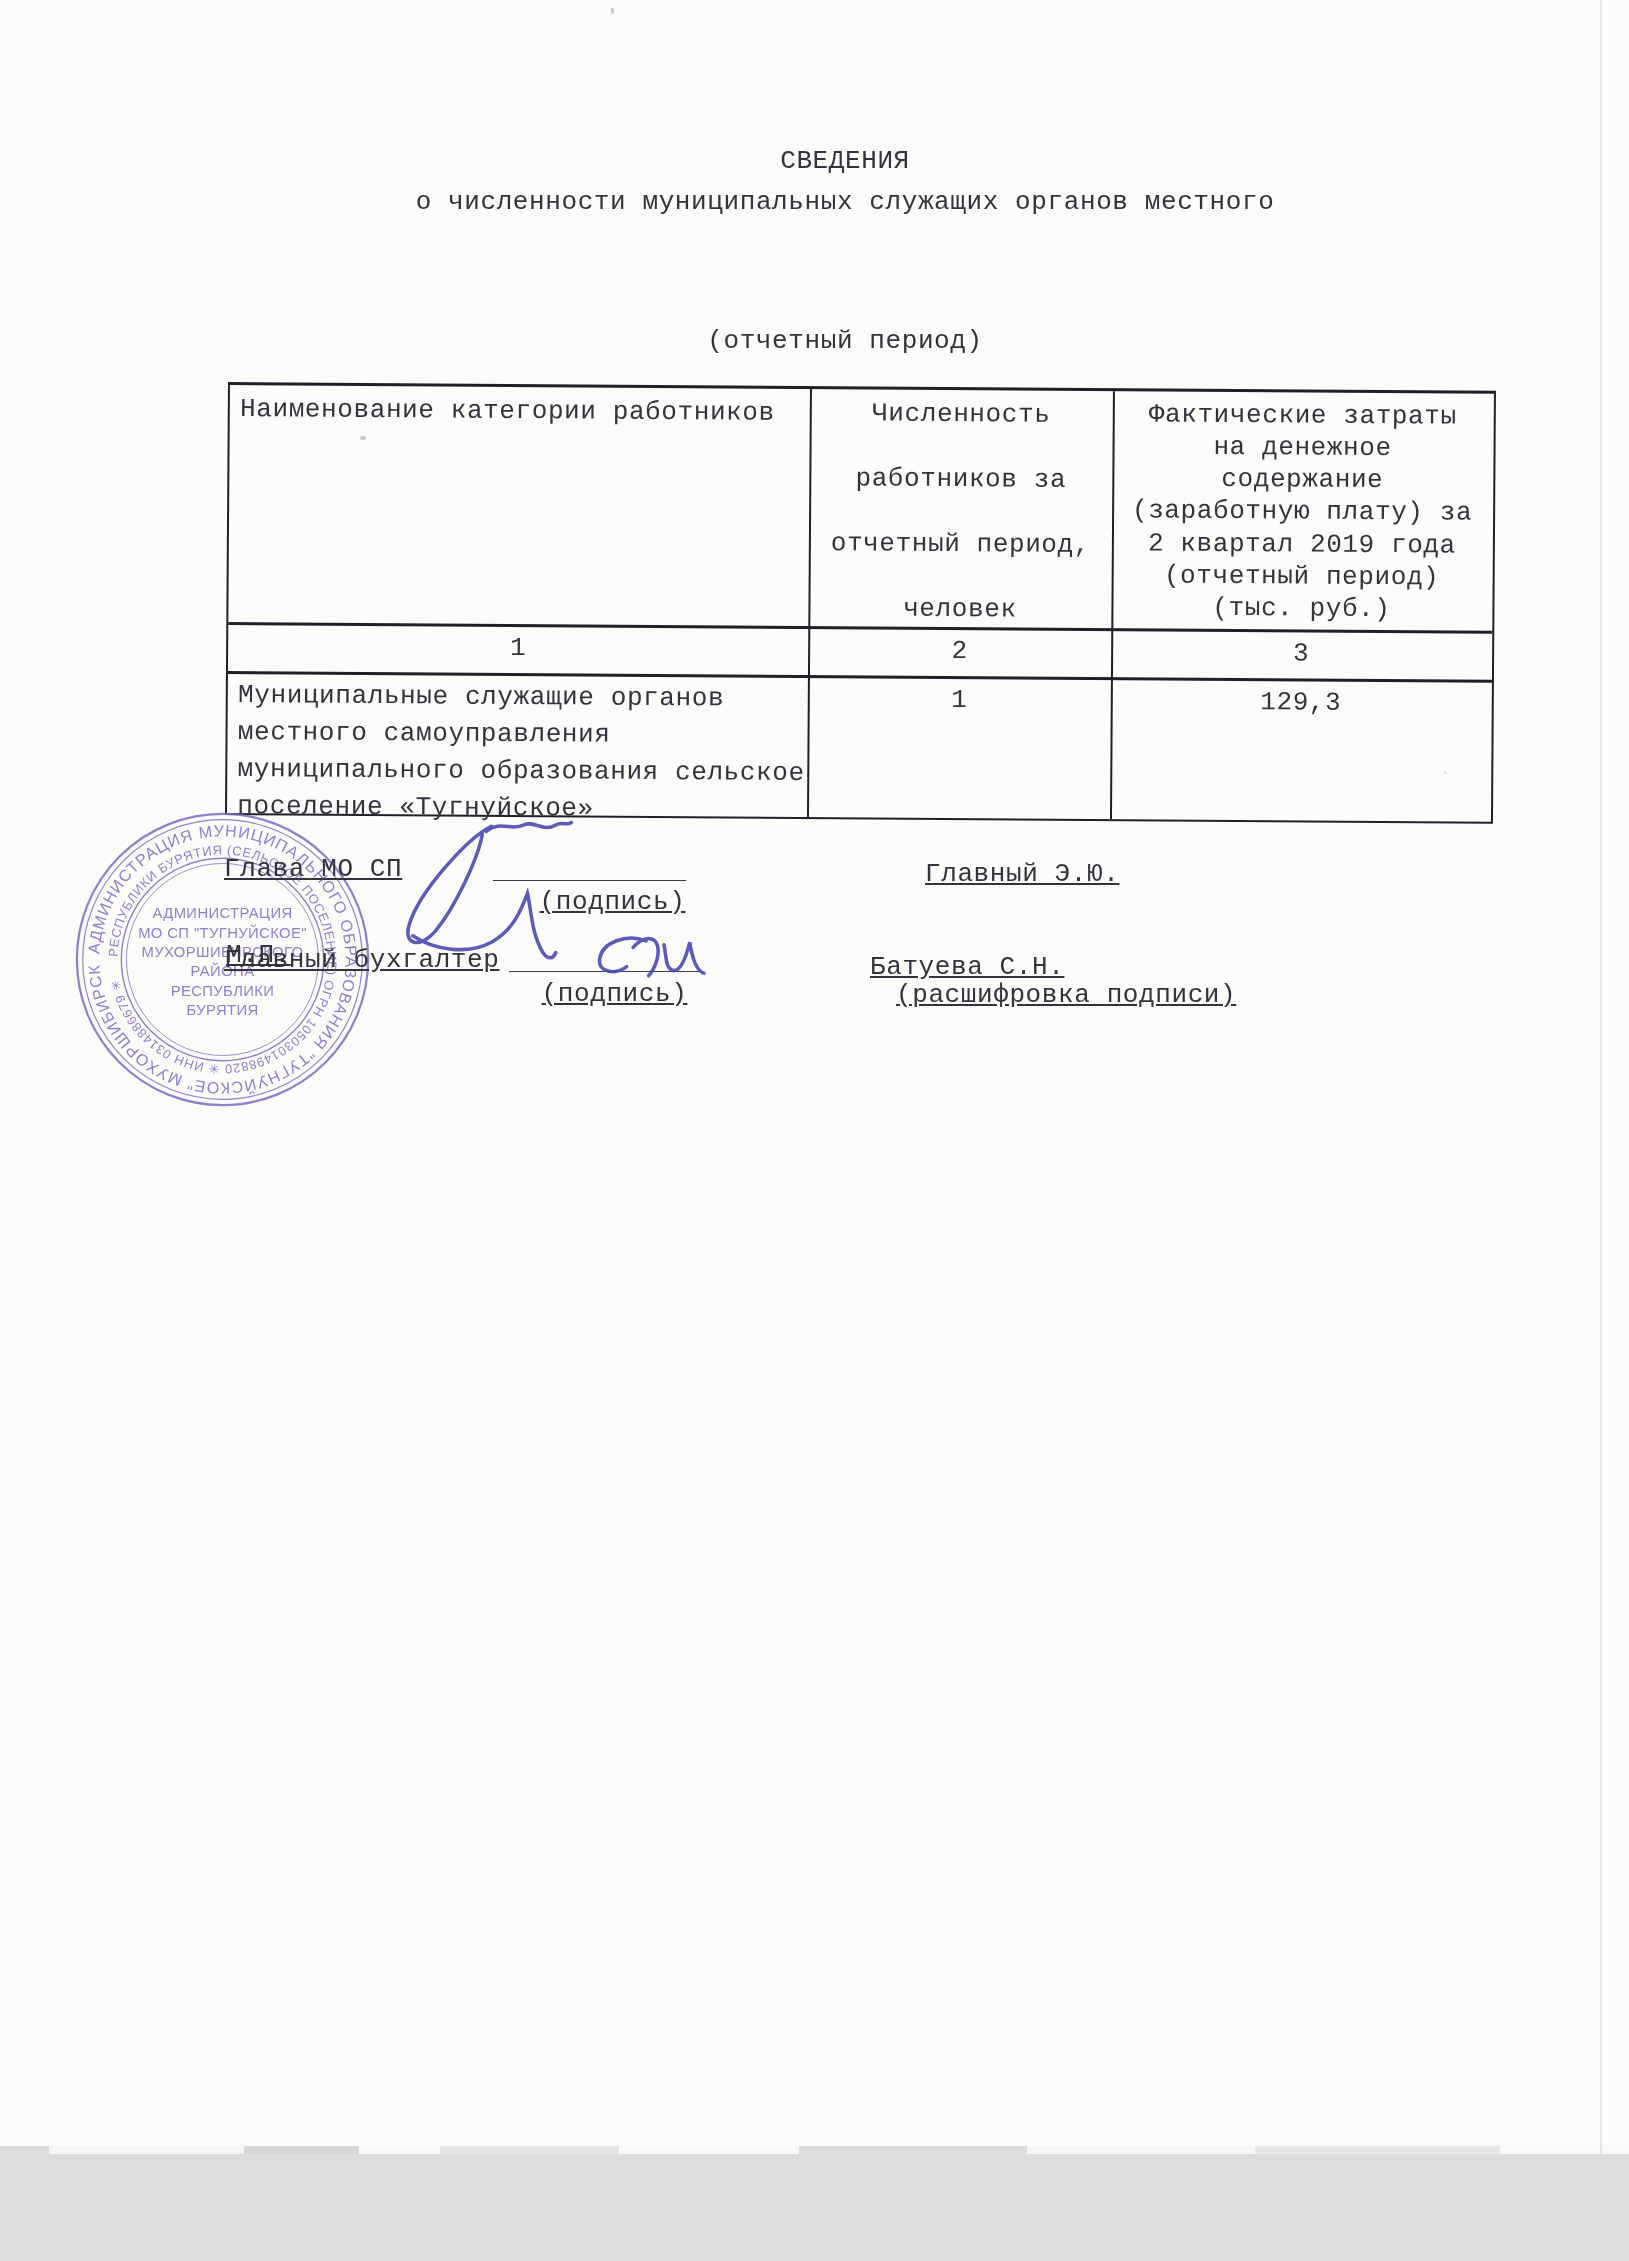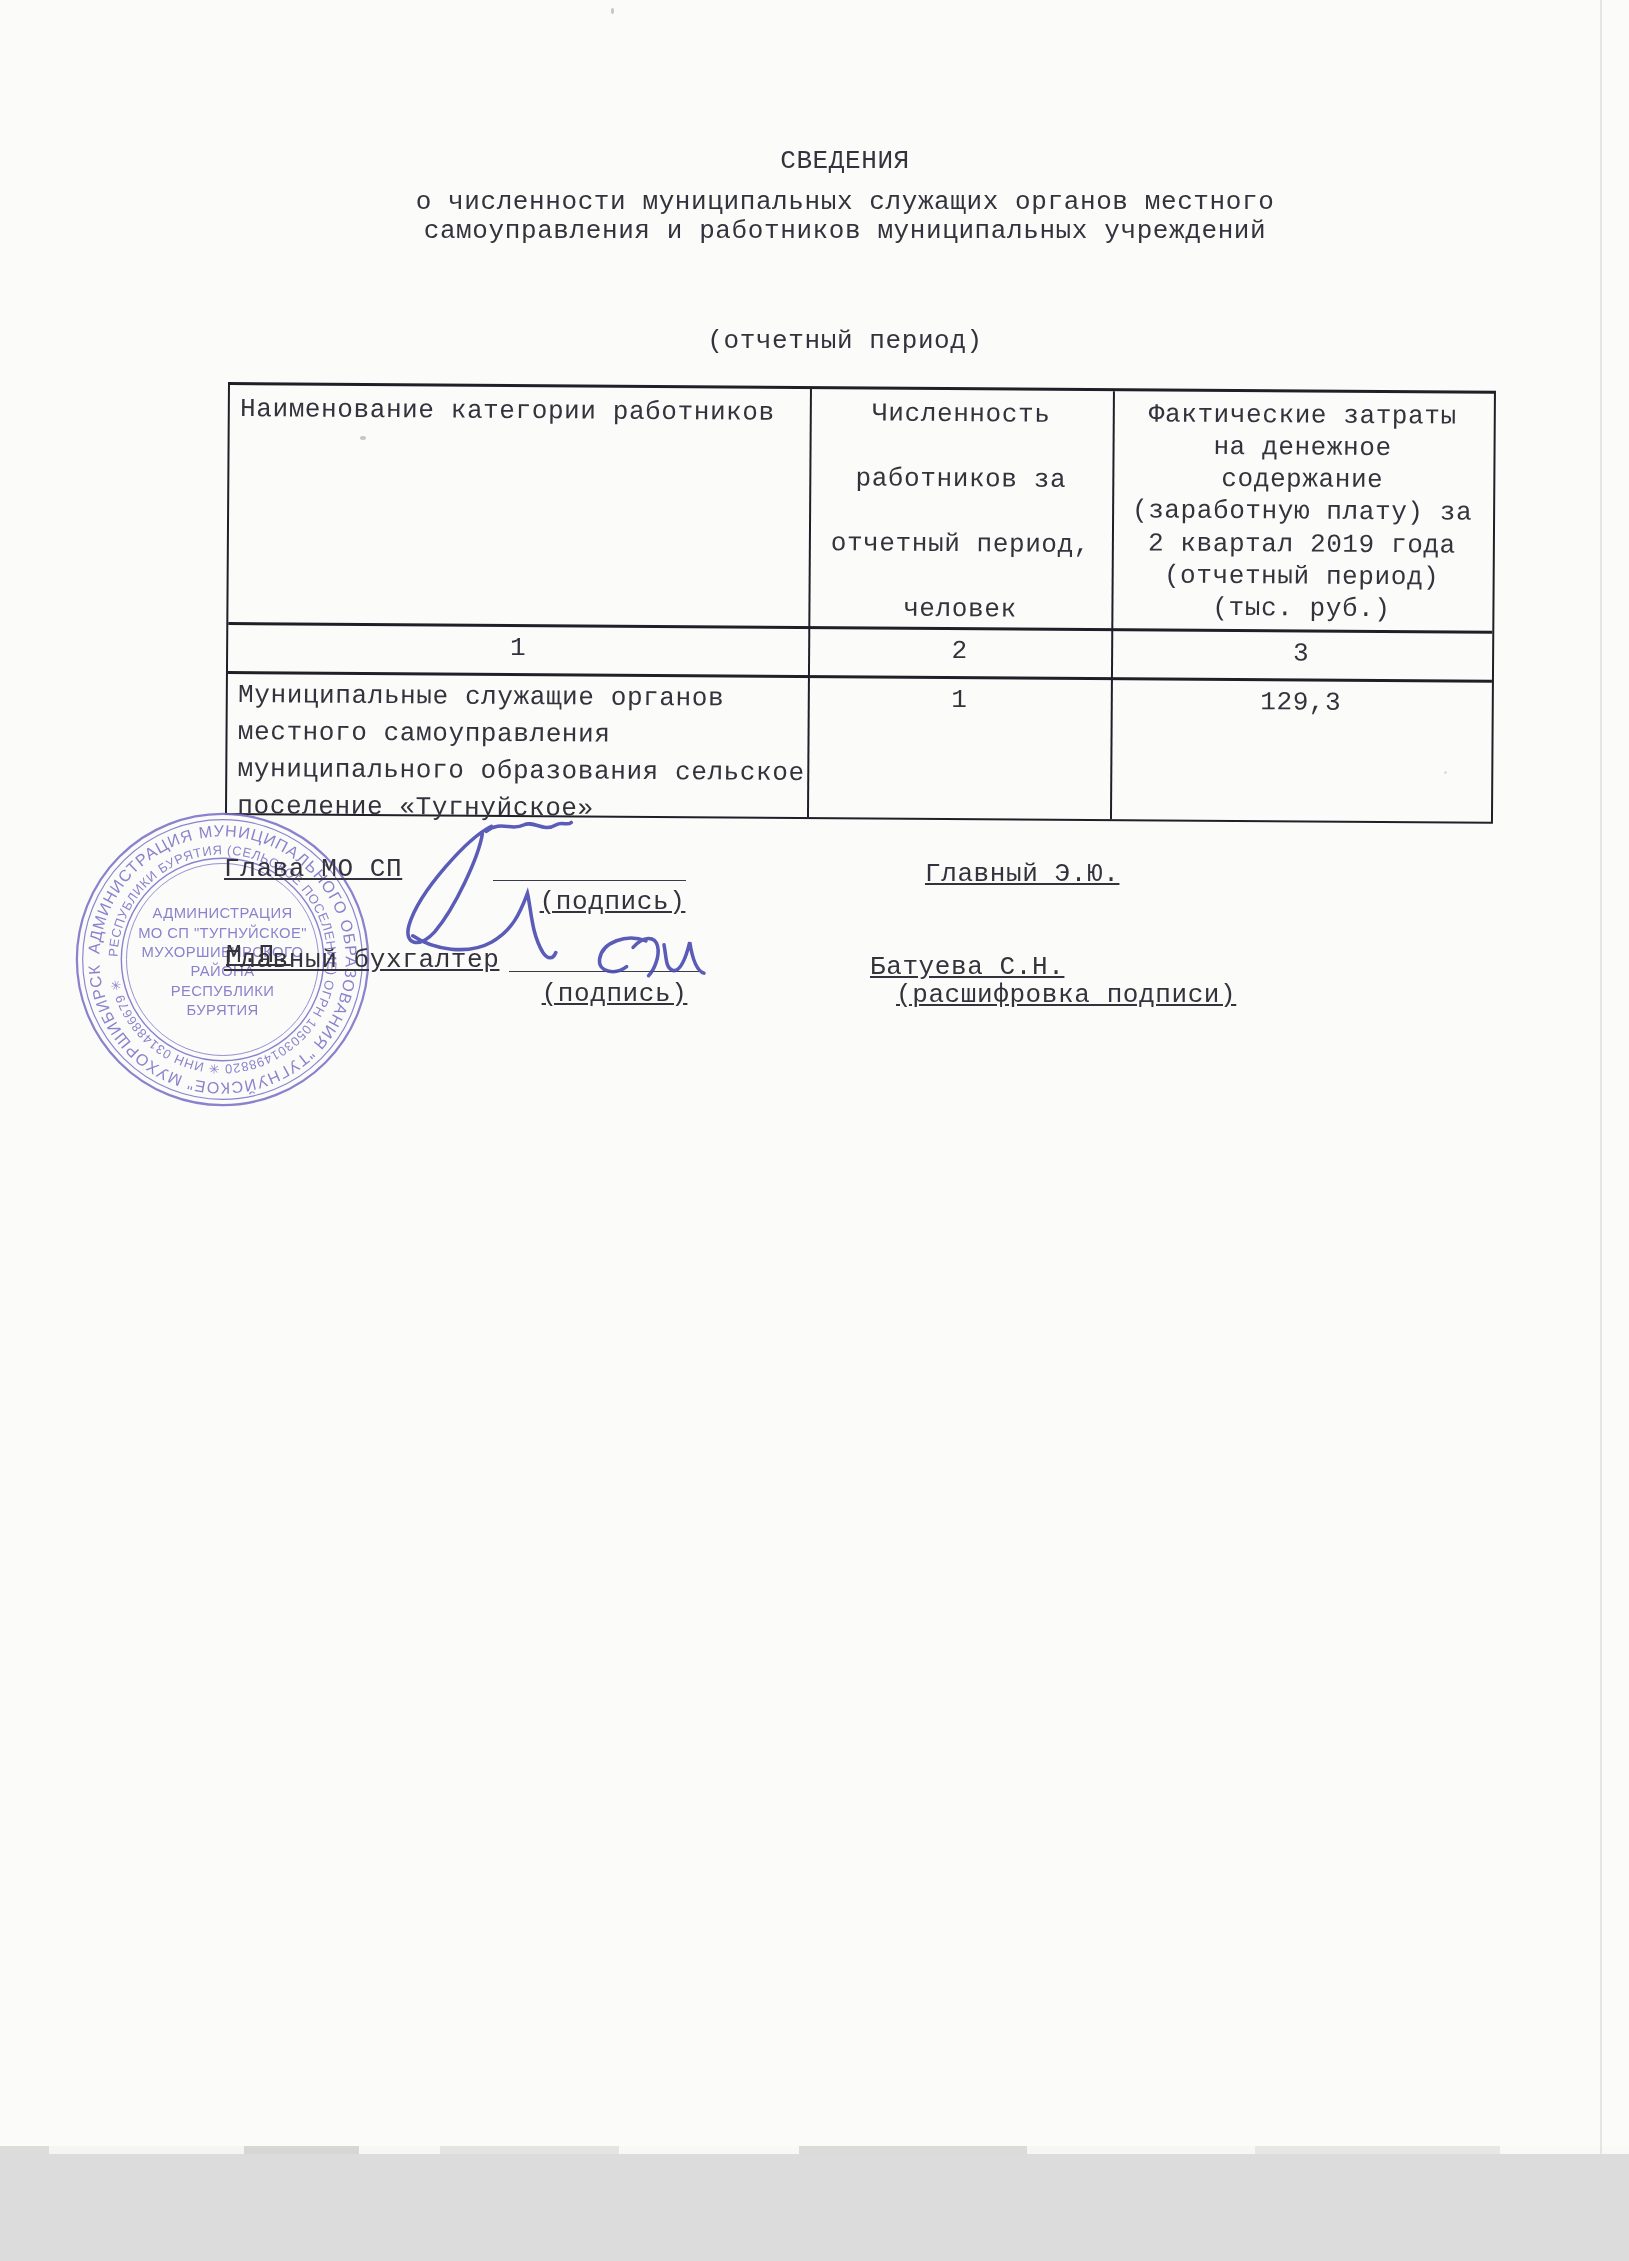--- a/index.html
+++ b/index.html
@@ -51,21 +51,20 @@
   .txt{z-index:2;text-decoration:underline;}
 </style>
 </head>
 <body>
 
 <div class="page">
 
   <div class="title-wrap">
     <div class="title-line" style="top:146px;">СВЕДЕНИЯ</div>
     <div class="title-line" style="top:187px;">о численности муниципальных служащих органов местного</div>
-    <div class="title-line" style="top:216px;">самоуправления и работников муниципальных учреждений</div>
     <div class="title-line" style="top:326px;">(отчетный период)</div>
   </div>
 
   <div class="rtable">
     <div class="vline" style="left:580px;"></div>
     <div class="vline" style="left:883px;"></div>
     <div class="hline" style="top:237px;height:2.6px;"></div>
     <div class="hline" style="top:286px;height:3.2px;"></div>
 
     <div class="cell-line" style="left:10.3px;top:9px;">Наименование категории работников</div>

